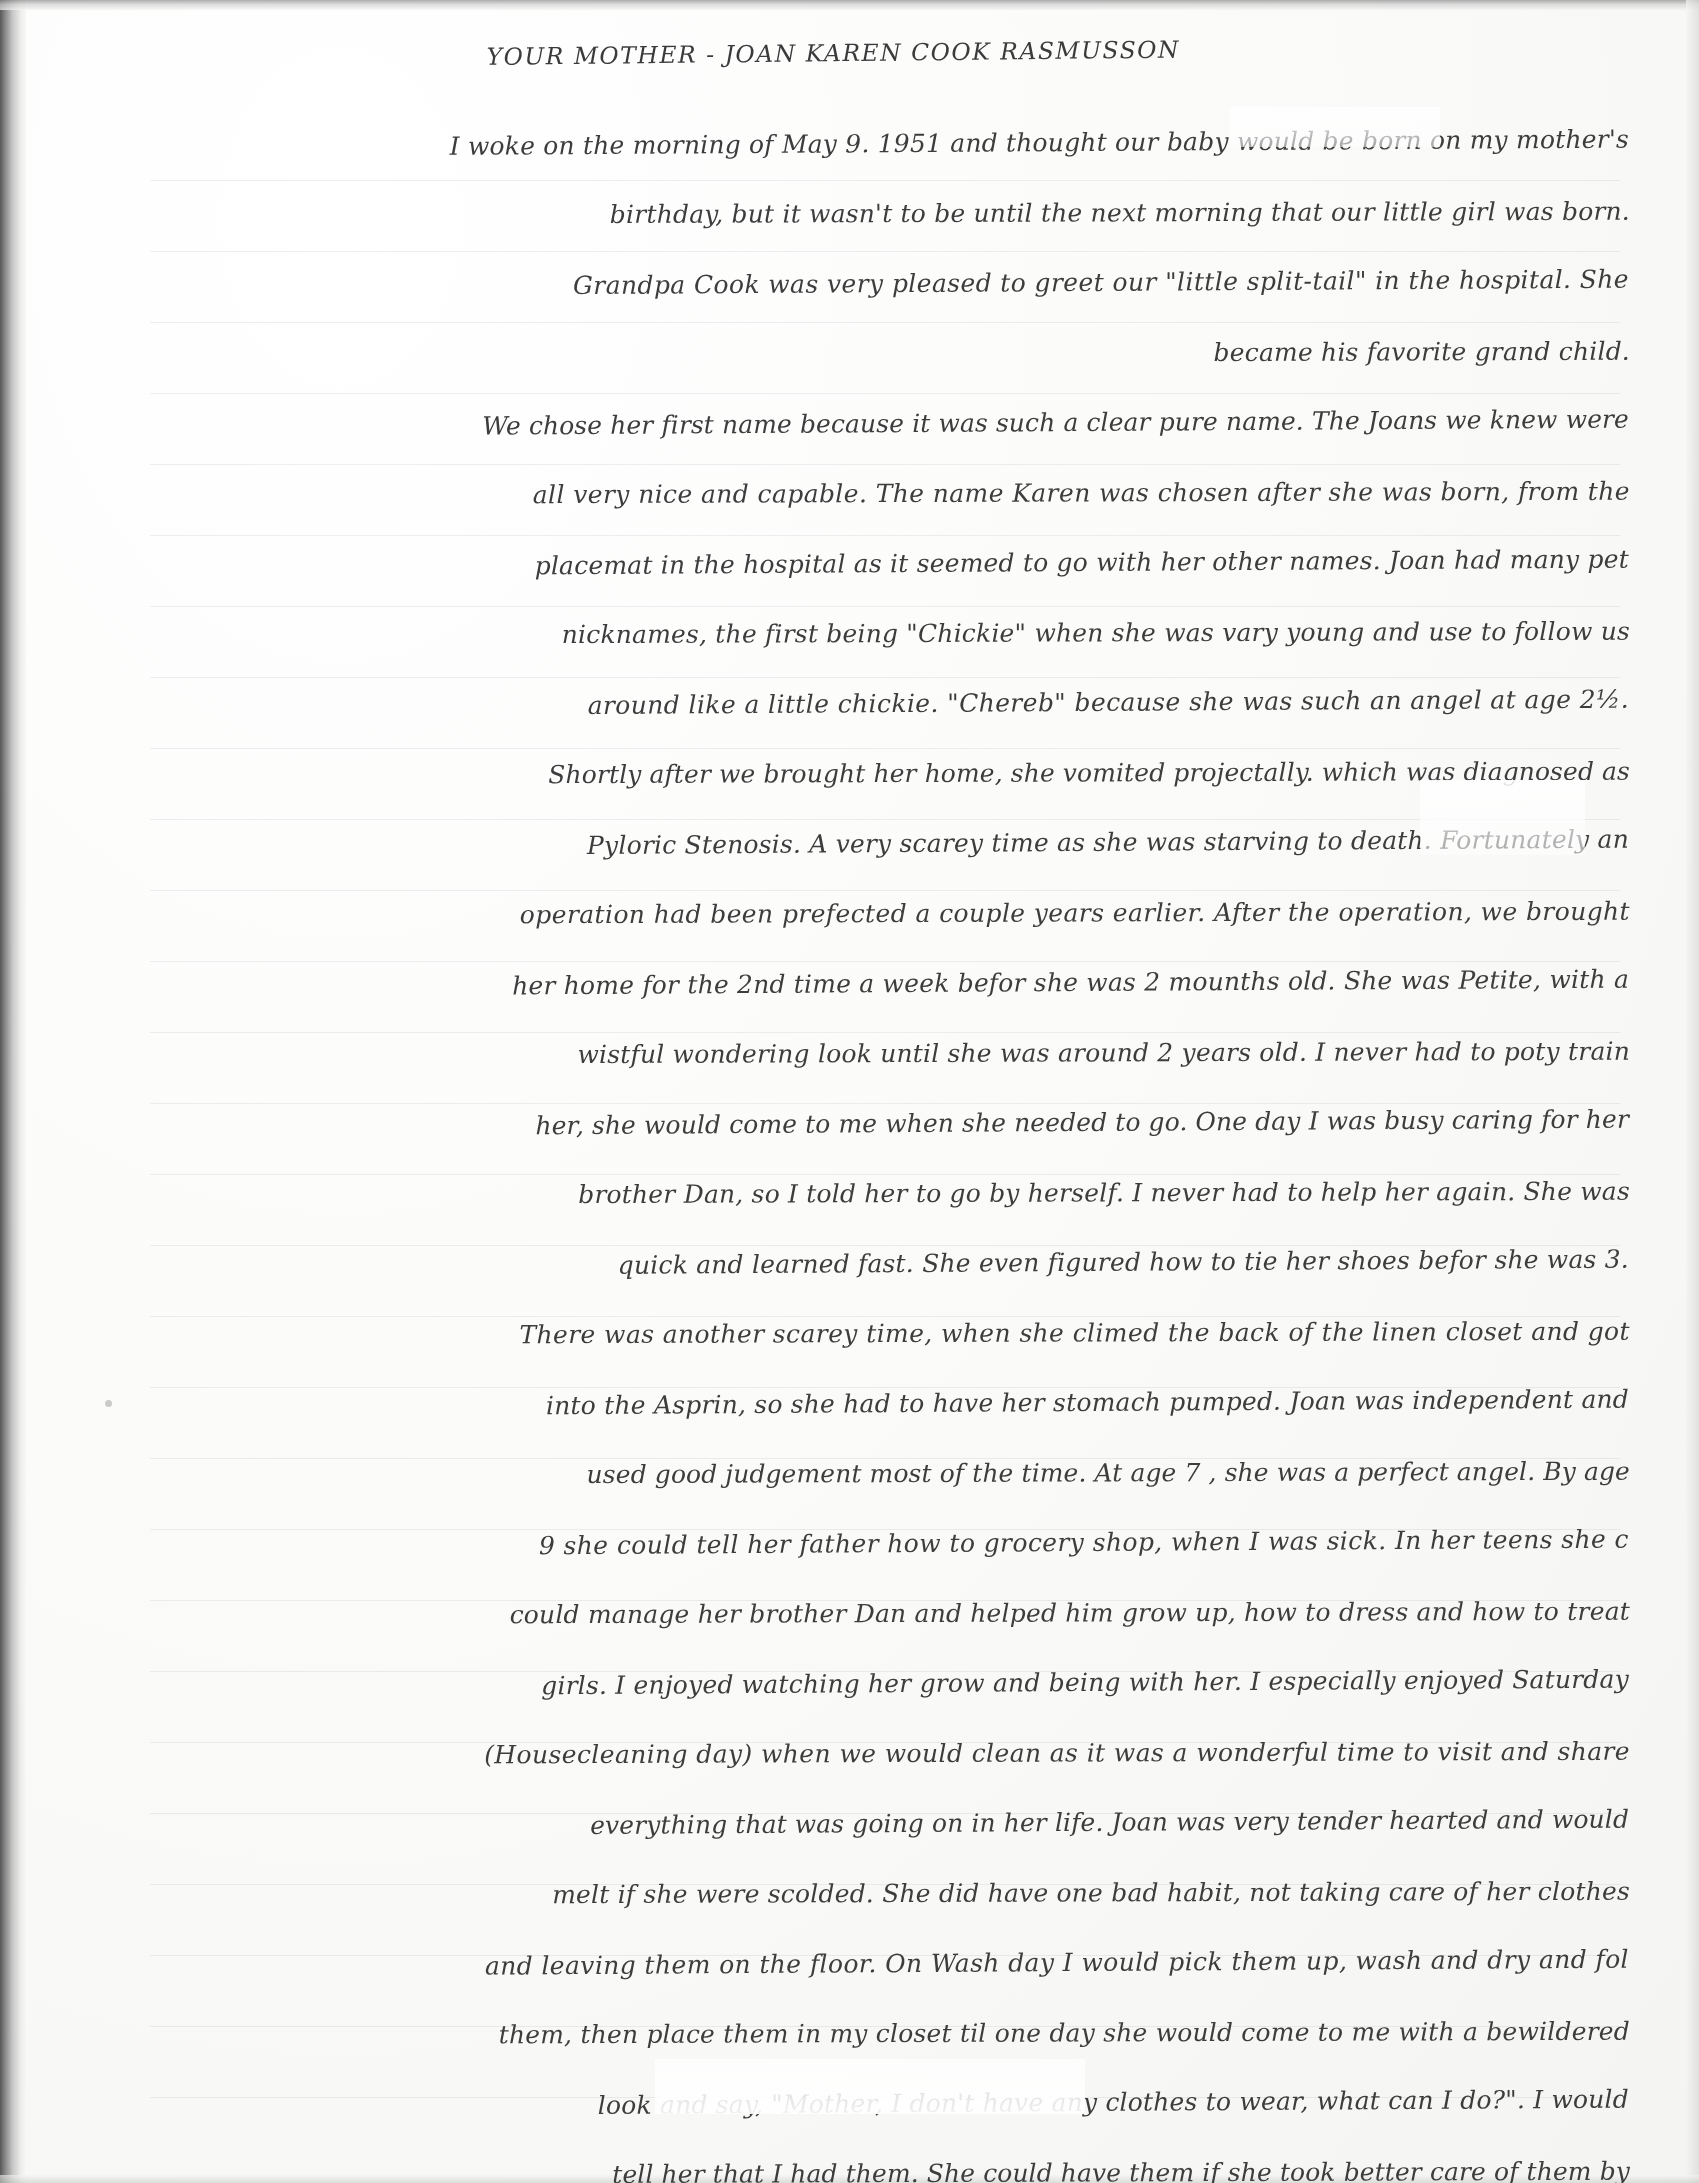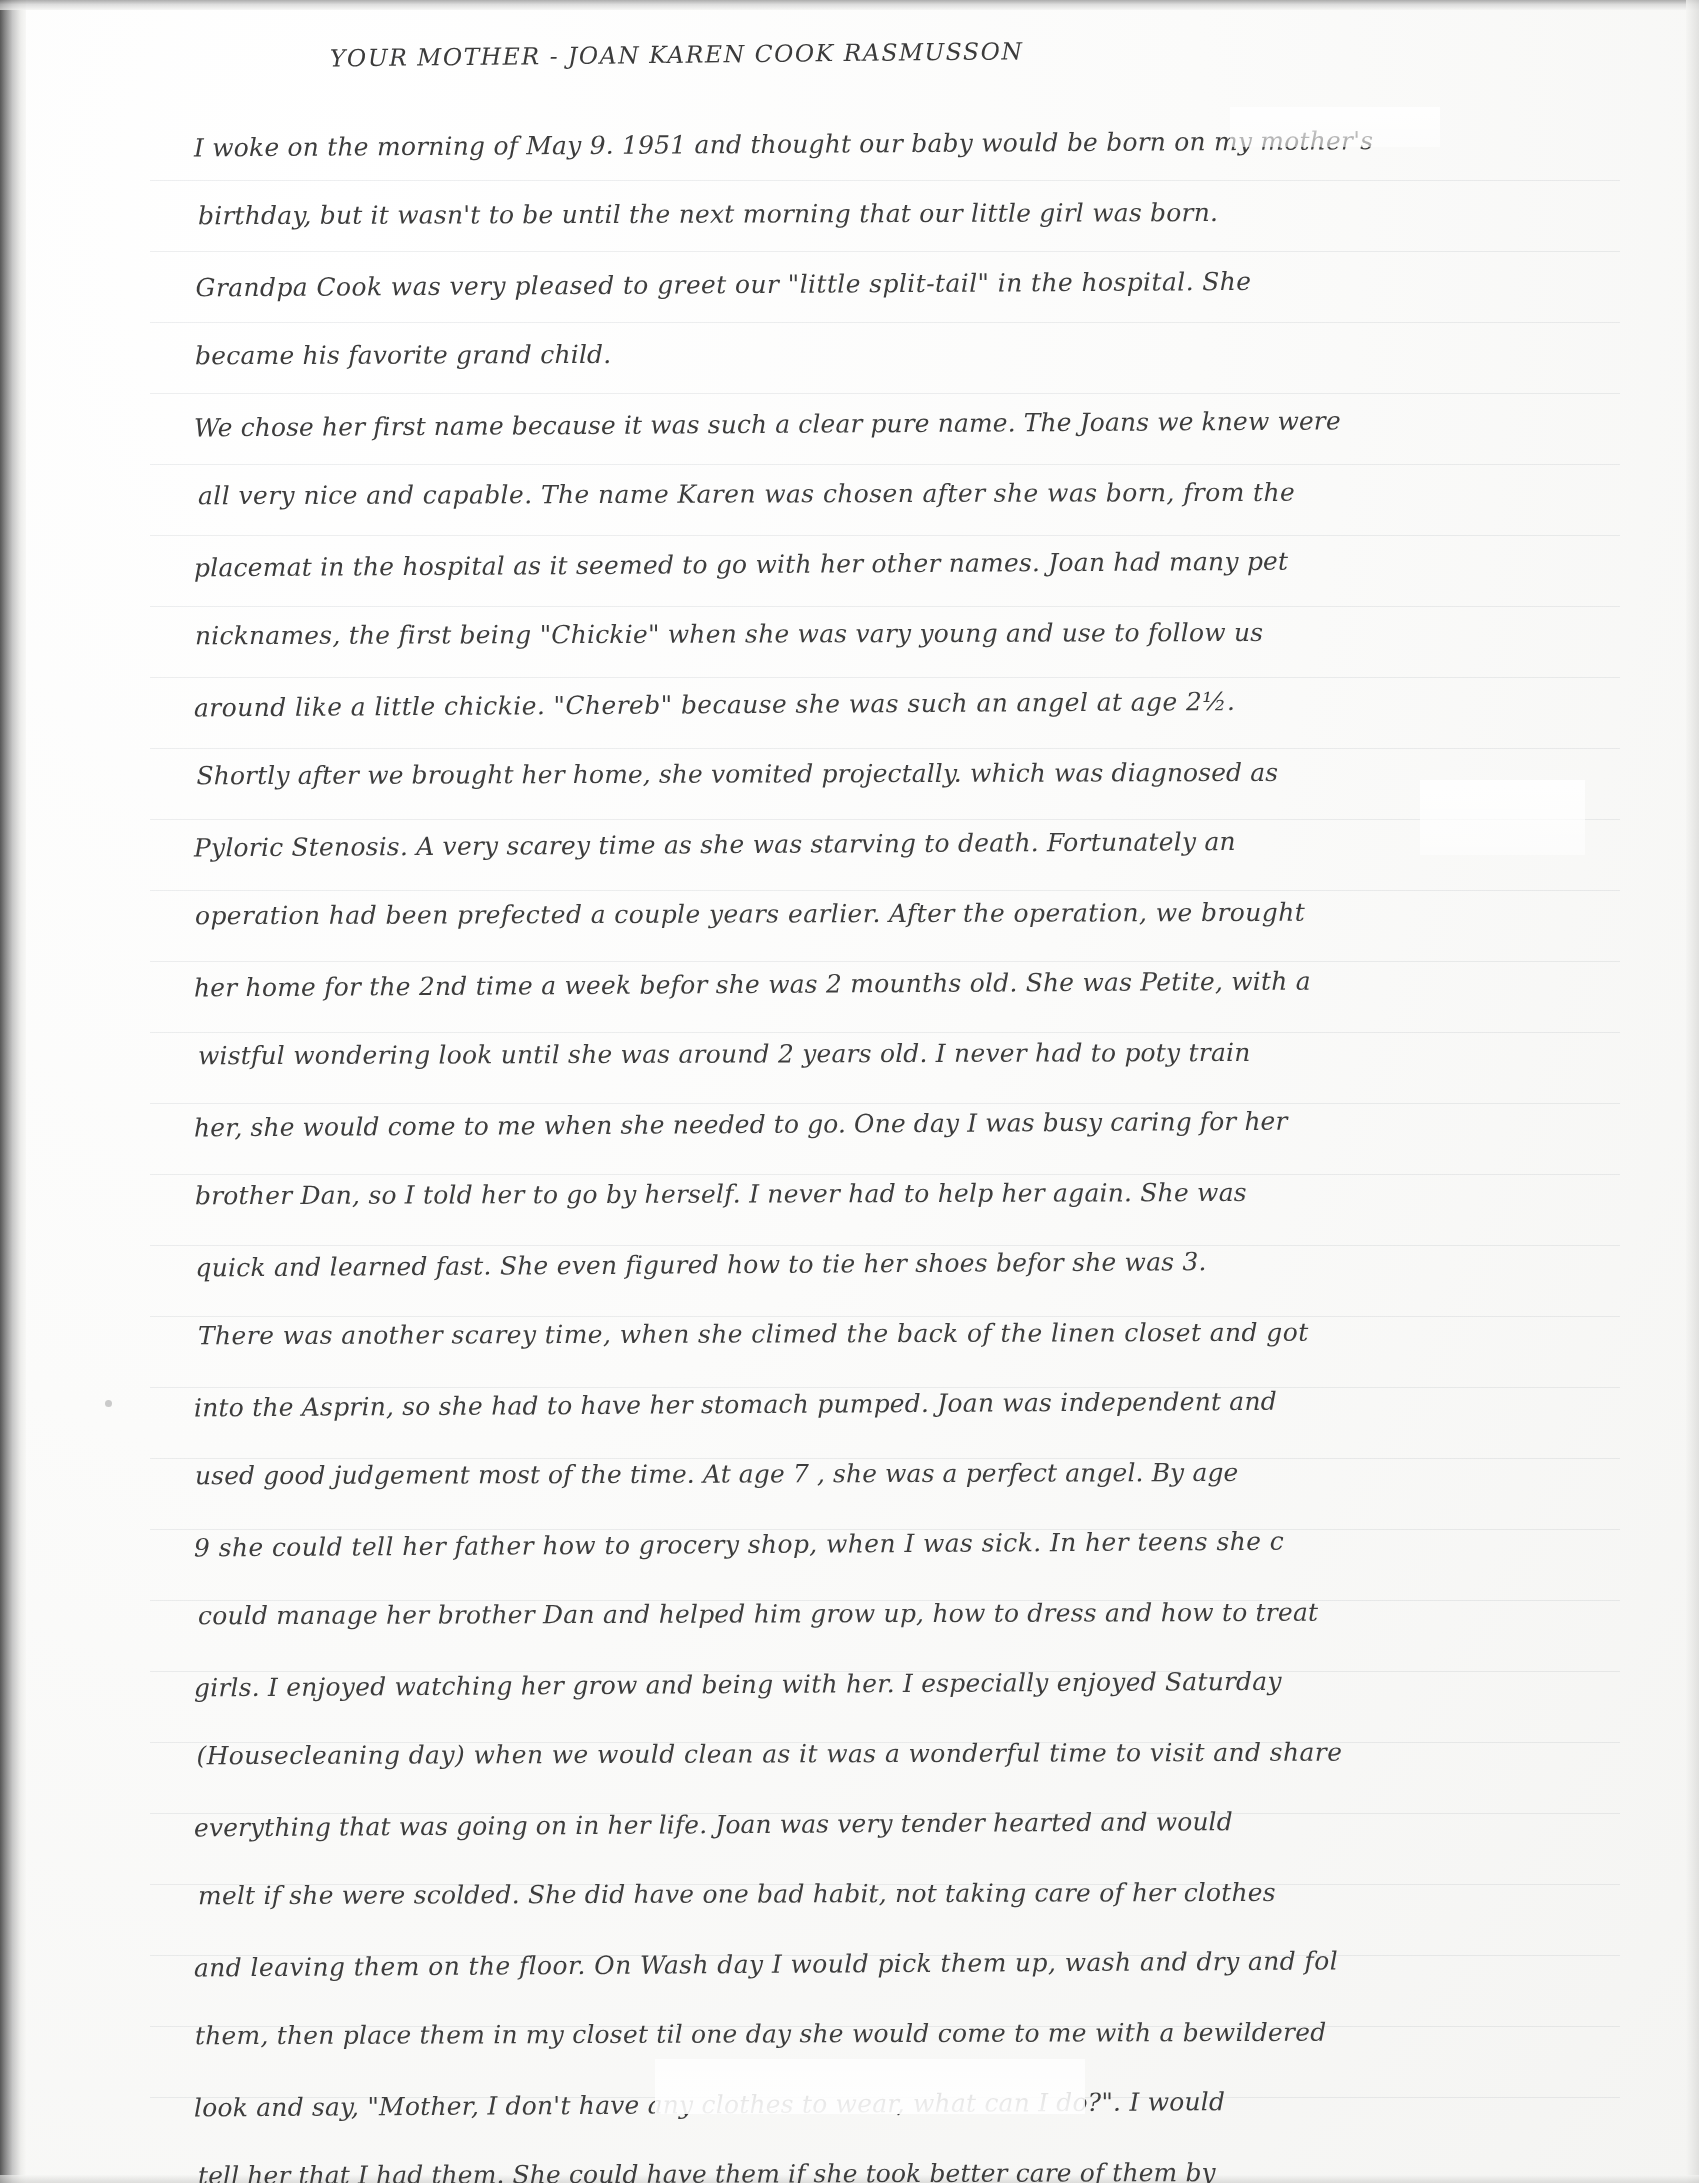--- a/index.html
+++ b/index.html
@@ -9,20 +9,21 @@
   }
   body {
     font-family: "DejaVu Sans", sans-serif;
   }
   .page {
     position: relative;
     width: 1699px;
     height: 2183px;
     background: #d946ef;
     overflow: hidden;
+    text-align: right;
   }
   
   .paper {
     position: absolute;
     left: 0; top: 0;
     width: 1699px;
     height: 2183px;
     background:
       radial-gradient(ellipse at 20% 10%, #ffffff 0%, #fbfbfa 45%, #f4f4f2 100%);
   }

